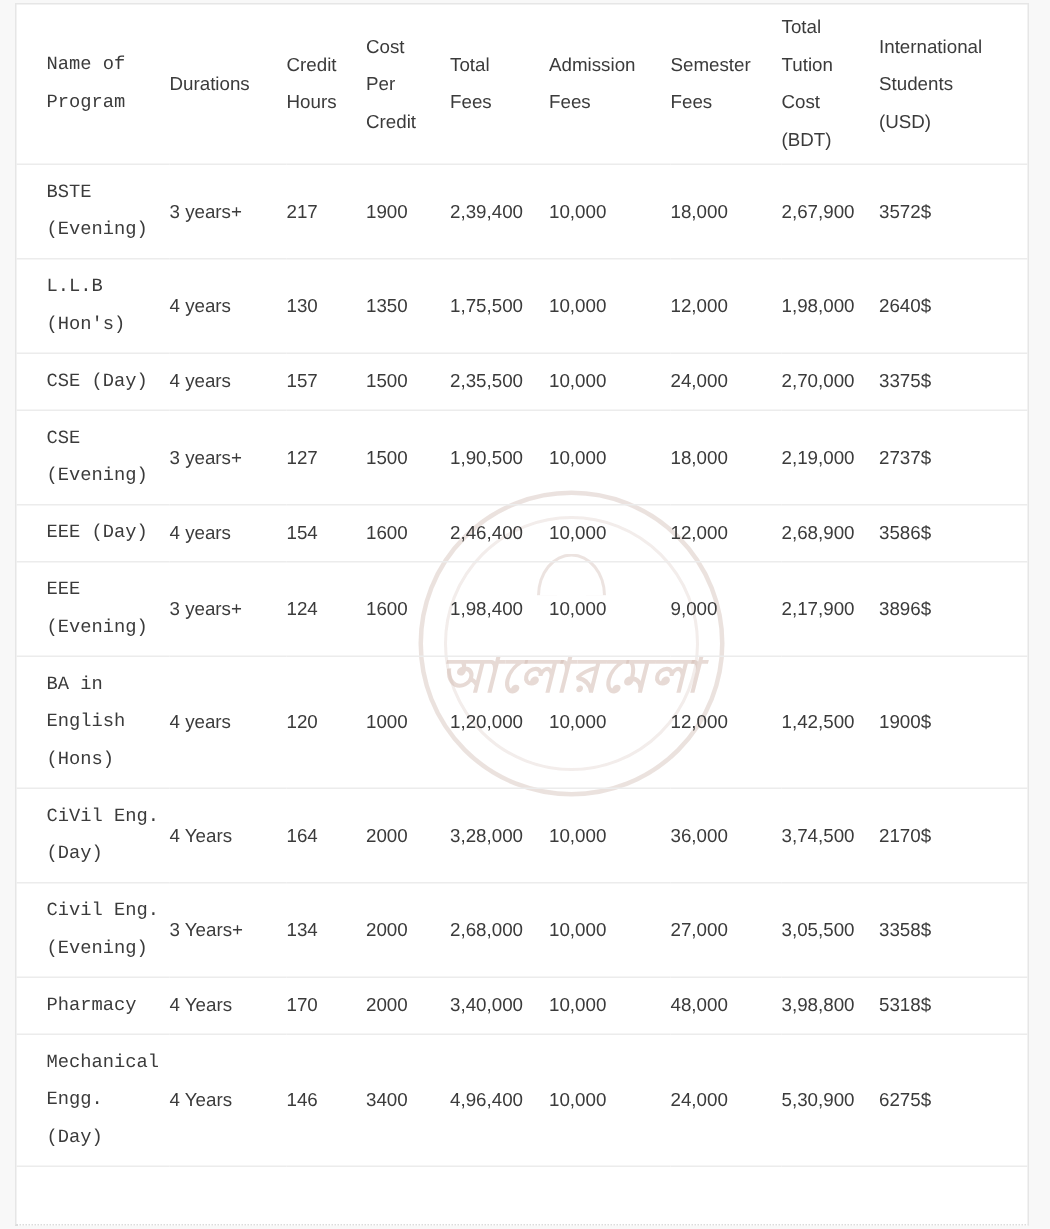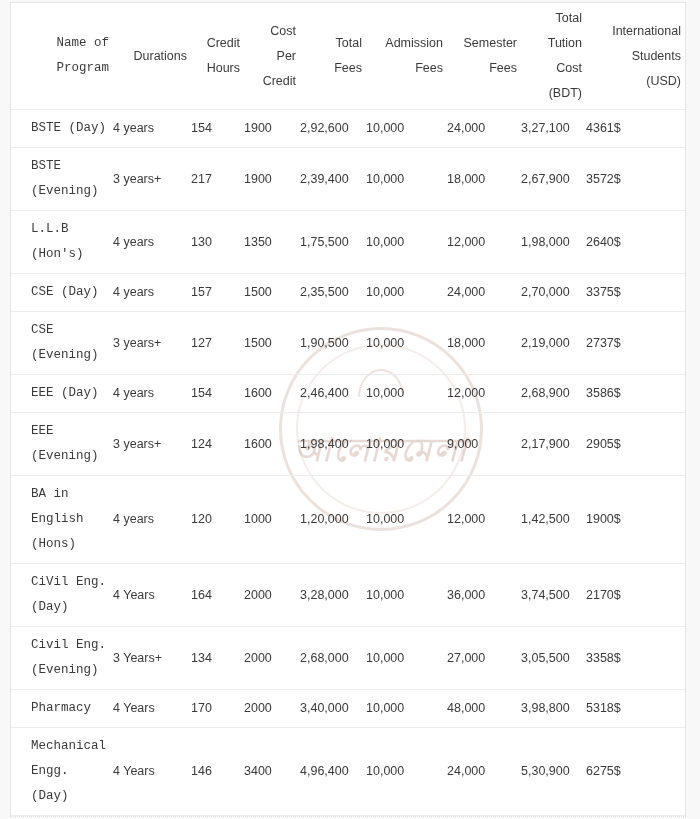--- a/index.html
+++ b/index.html
@@ -68,21 +68,21 @@
     font-size: 12.5px;
     font-weight: 400;
     color: #3b3b3b;
     text-align: left;
     vertical-align: middle;
     line-height: 25px;
     white-space: pre-line;
     padding: 6px 4px 6px 0;
     border-bottom: 1px solid #ececec;
   }
-  thead th { padding-top: 3px; padding-bottom: 3px; text-align: right; }
+  thead th { padding-top: 3px; padding-bottom: 3px; }
   th:first-child, td:first-child { padding-left: 20px; font-family: Liberation Mono, monospace; }
 </style>
 </head>
 <body>
 
 <div class="card">
 
   <div class="watermark">
     <div class="wm-circle-outer"></div>
     <div class="wm-circle-inner"></div>
@@ -122,31 +122,20 @@
 Tution
 Cost
 (BDT)</th>
         <th>International
 Students
 (USD)</th>
       </tr>
     </thead>
     <tbody>
         <tr>
-          <td>BSTE (Day)</td>
-          <td>4 years</td>
-          <td>154</td>
-          <td>1900</td>
-          <td>2,92,600</td>
-          <td>10,000</td>
-          <td>24,000</td>
-          <td>3,27,100</td>
-          <td>4361$</td>
-        </tr>
-        <tr>
           <td>BSTE
 (Evening)</td>
           <td>3 years+</td>
           <td>217</td>
           <td>1900</td>
           <td>2,39,400</td>
           <td>10,000</td>
           <td>18,000</td>
           <td>2,67,900</td>
           <td>3572$</td>
@@ -200,21 +189,21 @@
         <tr>
           <td>EEE
 (Evening)</td>
           <td>3 years+</td>
           <td>124</td>
           <td>1600</td>
           <td>1,98,400</td>
           <td>10,000</td>
           <td>9,000</td>
           <td>2,17,900</td>
-          <td>2905$</td>
+          <td>3896$</td>
         </tr>
         <tr>
           <td>BA in
 English
 (Hons)</td>
           <td>4 years</td>
           <td>120</td>
           <td>1000</td>
           <td>1,20,000</td>
           <td>10,000</td>

